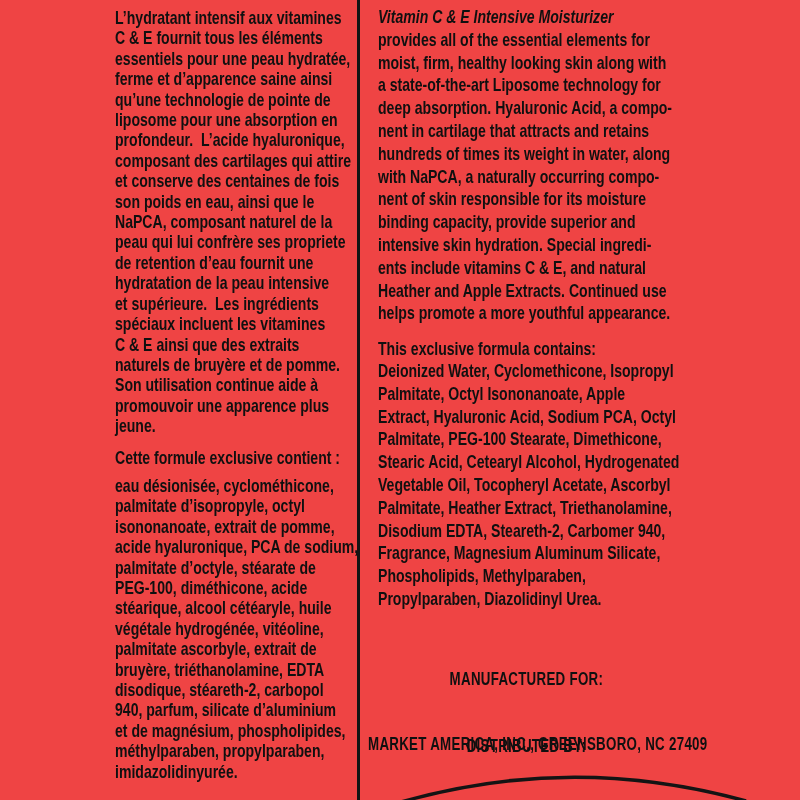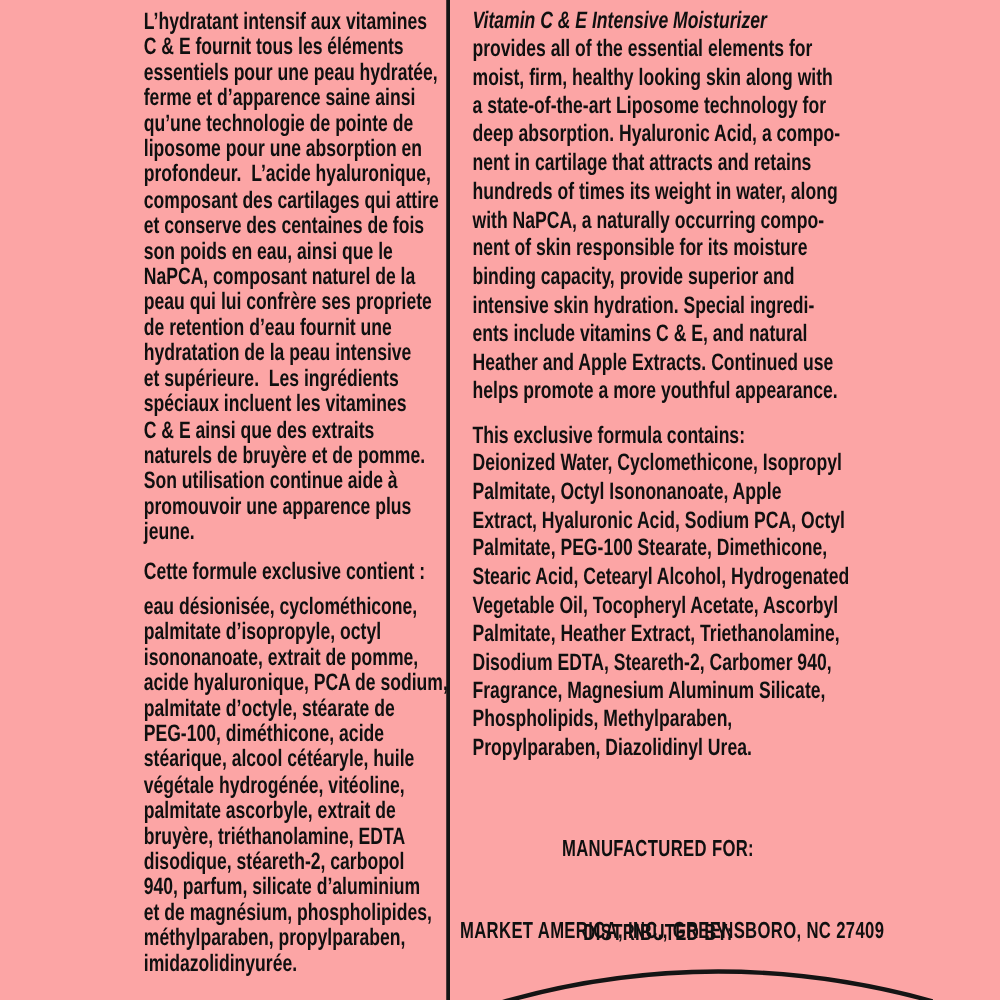--- a/index.html
+++ b/index.html
@@ -1,19 +1,19 @@
 <!DOCTYPE html>
 <html><head>
 <meta charset="utf-8">
 <style>
   html,body{margin:0;padding:0;background:#777;}
   #label{
     position:relative;
     width:800px;height:800px;
-    background:#fca5a5;
+    background:#ef4444;
     overflow:hidden;
     font-family:"Liberation Sans", sans-serif;
     color:#101010;
   }
   .txt{
     position:absolute;
     white-space:pre;
     font-weight:bold;
     transform-origin:0 0;
   }

